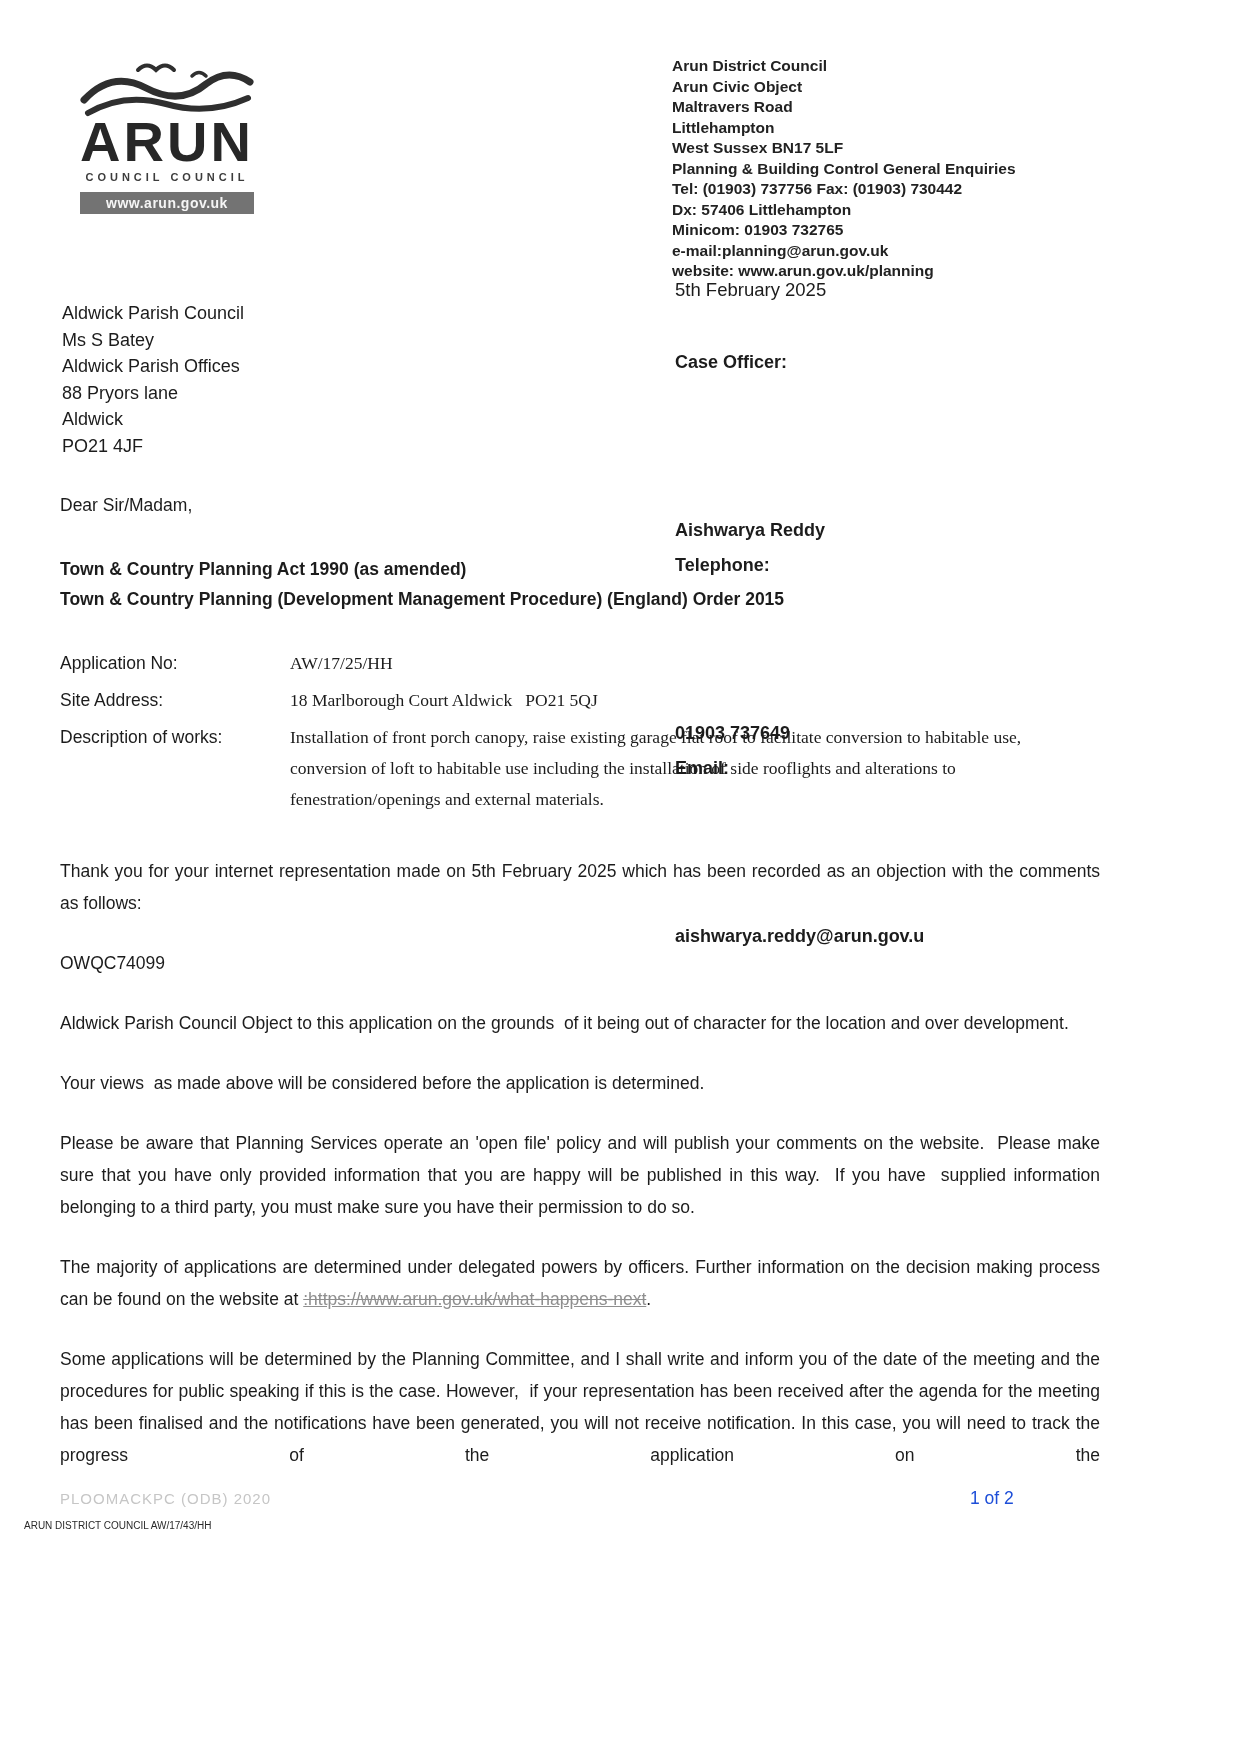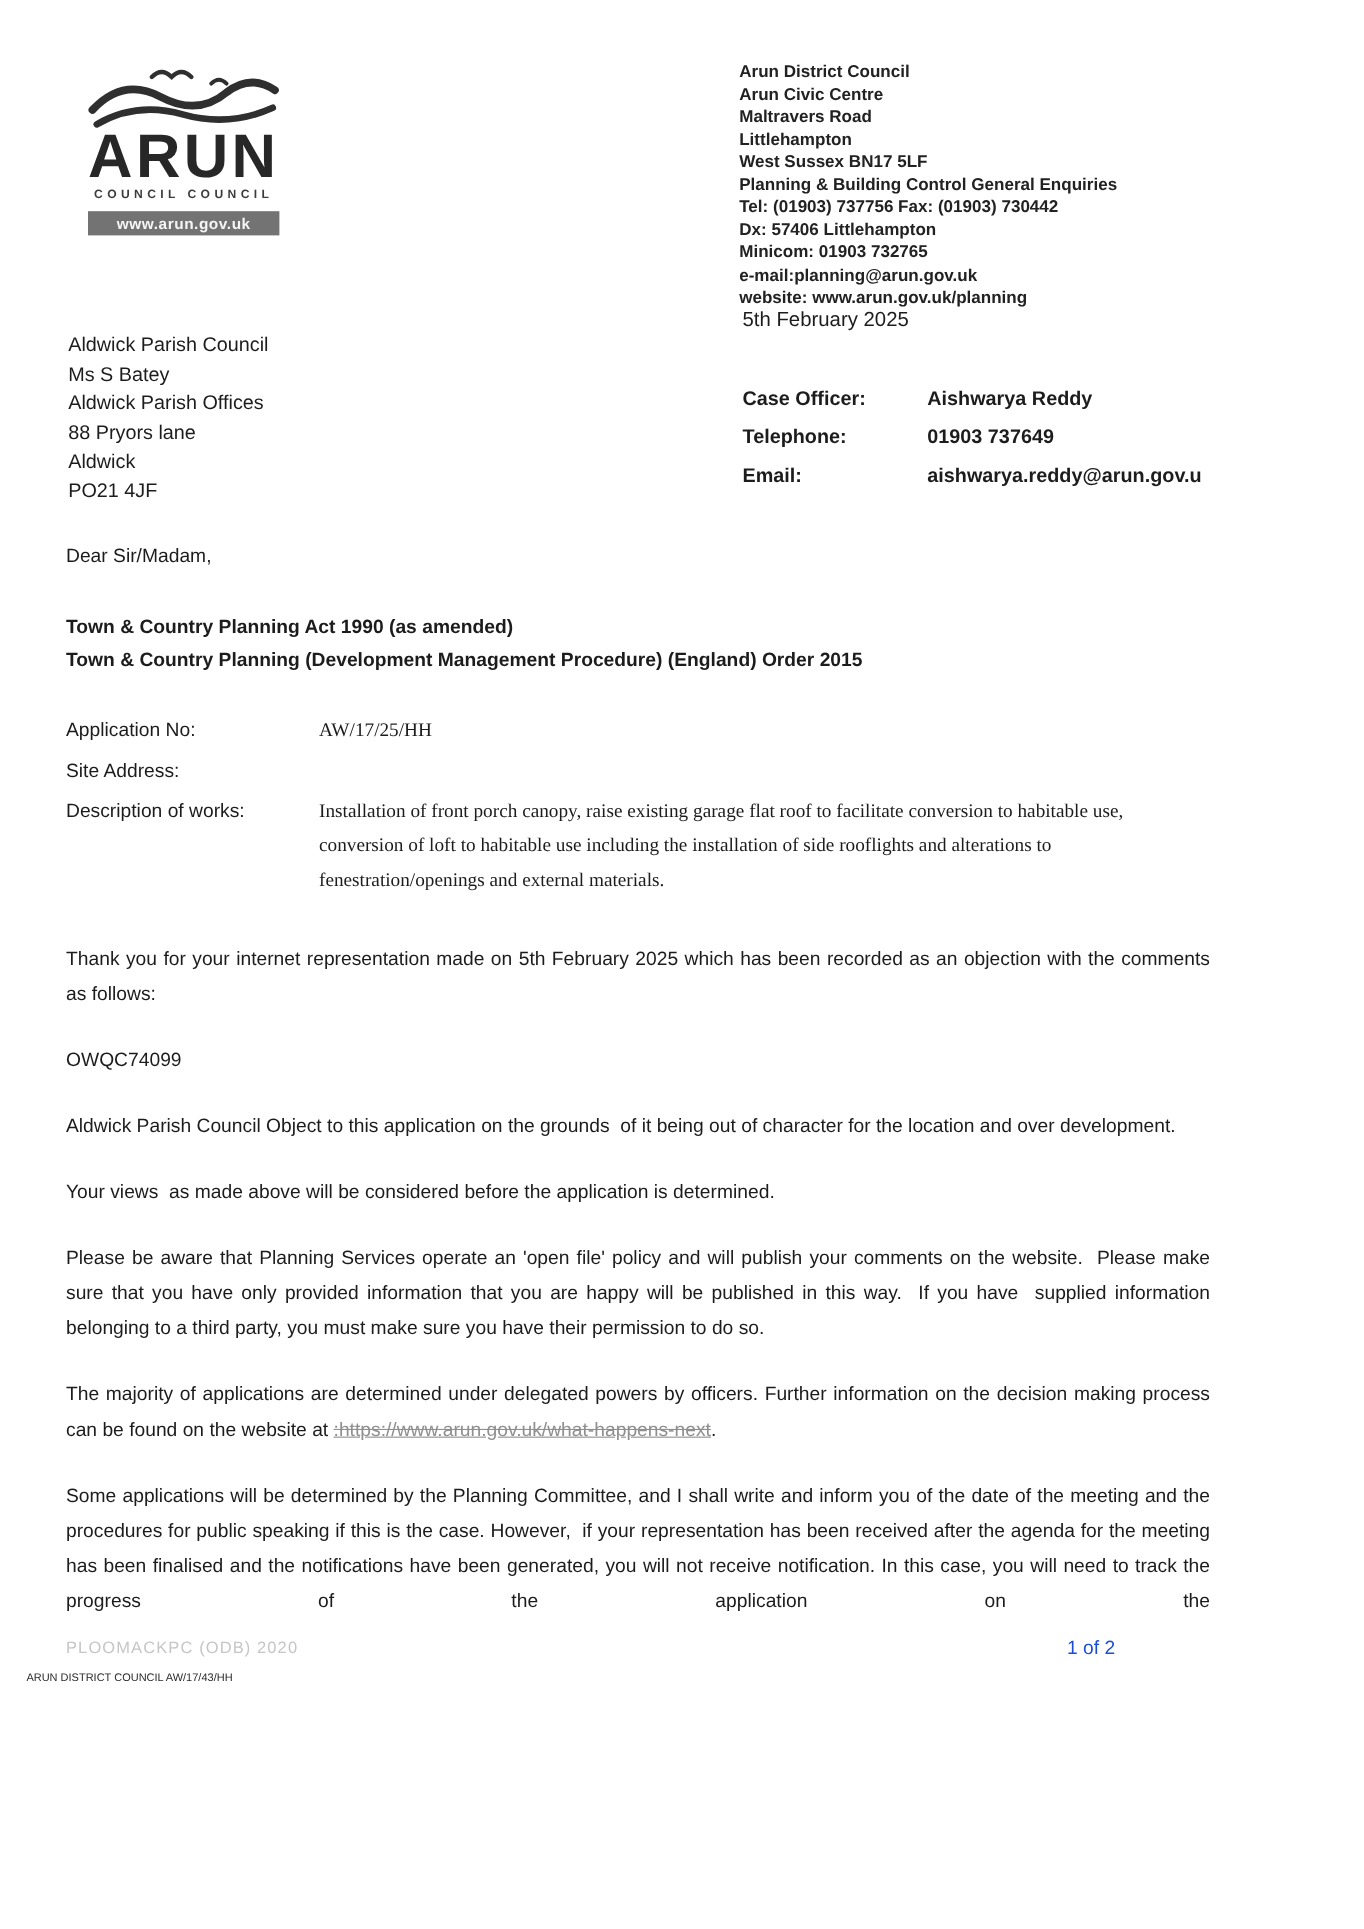--- a/index.html
+++ b/index.html
@@ -32,21 +32,21 @@
   
   .sender { left: 672px; top: 56px; font-size: 15.5px; font-weight: bold; line-height: 20.5px; color: #222; width: 470px; }
 
   .date { left: 675px; top: 279px; font-size: 18.5px; }
 
   
   .recipient { left: 62px; top: 300px; font-size: 18px; line-height: 26.5px; }
 
   
   .case-officer { left: 675px; top: 352px; font-size: 18px; font-weight: bold; width: 560px; }
-  .co-row { display: flex; margin-bottom: 14px; }
+  .co-row { display: flex; margin-bottom: 14px; flex-direction: column; }
   .co-label { width: 168px; flex: 0 0 168px; }
   .co-value { white-space: nowrap; }
 
   
   .content { left: 60px; top: 489px; width: 1040px; font-size: 17.5px; line-height: 32px; }
   .salutation { margin-bottom: 33px; }
   .headings { font-weight: bold; line-height: 30px; margin-bottom: 34px; }
   .app-table { margin-bottom: 40px; }
   .app-row { display: flex; margin-bottom: 6px; }
   .app-label { width: 230px; flex: 0 0 230px; line-height: 31px; }
@@ -76,21 +76,21 @@
     <path d="M58 14 q 9 -9 18 0 q 9 -9 18 0" fill="none" stroke="#2f2f2f" stroke-width="4" stroke-linecap="round"></path>
     <path d="M112 20 q 7 -7 14 0" fill="none" stroke="#2f2f2f" stroke-width="3.5" stroke-linecap="round"></path>
   </svg>
   <div class="logo-name">ARUN</div>
   <div class="logo-sub">COUNCIL COUNCIL</div>
   <div class="logo-web">www.arun.gov.uk</div>
 </div>
 
 <div class="abs sender">
   <div>Arun District Council</div>
-  <div>Arun Civic Centre</div>
+  <div>Arun Civic Object</div>
   <div>Maltravers Road</div>
   <div>Littlehampton</div>
   <div>West Sussex  BN17 5LF</div>
   <div>Planning &amp; Building Control General Enquiries</div>
   <div>Tel: (01903) 737756   Fax: (01903) 730442</div>
   <div>Dx: 57406 Littlehampton</div>
   <div>Minicom: 01903 732765</div>
   <div>e-mail:planning@arun.gov.uk</div>
   <div>website: www.arun.gov.uk/planning</div>
 </div>
@@ -129,20 +129,21 @@
     <div>Town &amp; Country Planning (Development Management Procedure) (England) Order 2015</div>
   </div>
 
   <div class="app-table">
     <div class="app-row">
       <div class="app-label">Application No:</div>
       <div class="app-value">AW/17/25/HH</div>
     </div>
     <div class="app-row">
       <div class="app-label">Site Address:</div>
+      <div class="app-value">18 Marlborough Court Aldwick   PO21 5QJ</div>
     </div>
     <div class="app-row">
       <div class="app-label">Description of works:</div>
       <div class="app-value">Installation of front porch canopy, raise existing garage flat roof to facilitate conversion to habitable use, conversion of loft to habitable use including the installation of side rooflights and alterations to fenestration/openings and external materials.</div>
     </div>
   </div>
 
   <p>Thank you for your internet representation made on 5th February 2025 which has been recorded as an objection with the comments as follows:</p>
   <p class="ref">OWQC74099</p>
   <p>Aldwick Parish Council Object to this application on the grounds  of it being out of character for the location and over development.</p>

